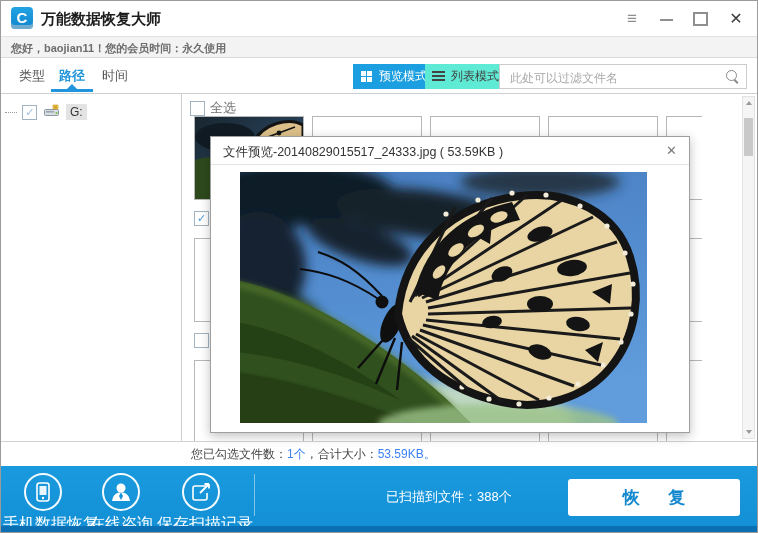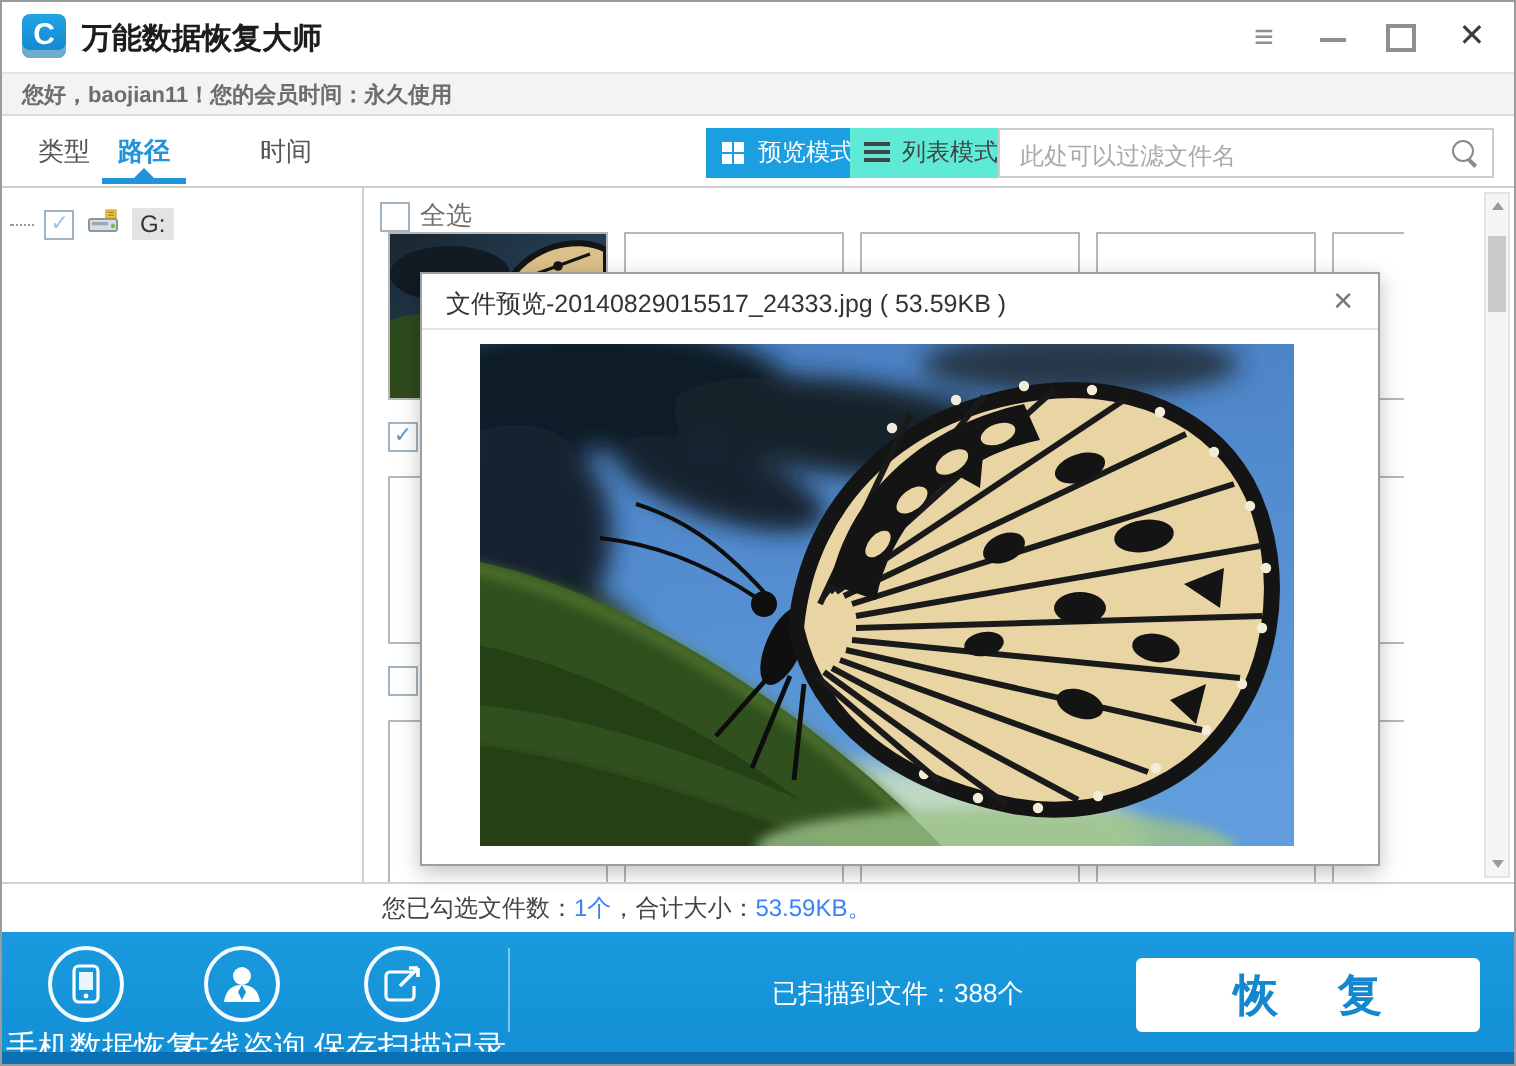--- a/index.html
+++ b/index.html
@@ -23,21 +23,21 @@
   
   .greeting{position:absolute;left:0;top:35px;width:100%;height:22px;background:#f3f3f3;
             border-top:1px solid #e2e2e2;border-bottom:1px solid #dcdcdc;
             font-size:11px;color:#6d6d6d;line-height:22px;padding-left:10px;box-sizing:border-box;font-weight:bold;}
   
   .toolbar{position:absolute;left:0;top:59px;width:100%;height:34px;background:#fff;
            border-bottom:1px solid #cfcfcf;box-sizing:border-box;}
   .tab{position:absolute;top:7px;font-size:13px;color:#555;cursor:pointer;}
   .tab-type{left:18px;}
   .tab-path{left:58px;color:#2095db;font-weight:bold;}
-  .tab-time{left:101px;margin-left:28px;}
+  .tab-time{left:101px;}
   .tab-underline{position:absolute;left:50px;top:29px;width:42px;height:3px;background:#2095db;}
   .tab-notch{position:absolute;left:66px;top:24px;width:0;height:0;
              border-left:5px solid transparent;border-right:5px solid transparent;
              border-bottom:5px solid #2095db;}
   .mode-btn{position:absolute;top:4px;height:25px;line-height:25px;font-size:12px;
             padding:0 9px 0 26px;cursor:pointer;}
   .btn-preview{left:352px;background:#1b9fe0;color:#fff;}
   .btn-list{left:424px;background:#5eead4;color:#444;}
   .grid-ico{position:absolute;left:8px;top:7px;width:11px;height:11px;
             display:grid;grid-template-columns:5px 5px;grid-template-rows:5px 5px;gap:1px;}
@@ -95,21 +95,21 @@
   .f-circle{width:38px;height:38px;border:2px solid rgba(255,255,255,.95);border-radius:50%;
             margin:0 auto;box-sizing:border-box;position:relative;}
   .f-label{font-size:16px;margin-top:3px;white-space:nowrap;}
   .fi-phone{left:2px;top:7px;width:80px;}
   .fi-consult{left:80px;top:7px;width:80px;}
   .fi-save{left:156px;top:7px;width:88px;}
   .f-divider{position:absolute;left:253px;top:8px;width:1px;height:42px;background:rgba(255,255,255,.45);}
   .fi-home{left:258px;top:7px;width:56px;}
   .scanned{position:absolute;left:385px;top:22px;font-size:13px;}
   .recover-btn{position:absolute;left:567px;top:13px;width:172px;height:37px;background:#fff;
-               border:none;border-radius:3px;color:#1488ce;font-size:22px;letter-spacing:12px;
+               border:none;border-radius:3px;color:#1488ce;font-size:17px;letter-spacing:12px;
                text-indent:12px;font-family:"Liberation Sans",sans-serif;cursor:pointer;font-weight:bold;}
   .footer-strip{position:absolute;left:0;top:525px;width:100%;height:6px;background:#0b6fb4;}
   
   .modal{position:absolute;left:209px;top:135px;width:480px;height:297px;background:#fff;
          border:1px solid #9e9e9e;box-shadow:0 3px 10px rgba(0,0,0,.25);box-sizing:border-box;z-index:10;}
   .modal-titlebar{position:absolute;left:0;top:0;width:100%;height:28px;border-bottom:1px solid #e4e4e4;
                   box-sizing:border-box;}
   .modal-title{position:absolute;left:12px;top:7px;font-size:12.5px;color:#333;}
   .modal-close{position:absolute;right:12px;top:6px;font-size:13px;color:#7a7a7a;cursor:pointer;}
   .photo{position:absolute;left:29px;top:35px;width:407px;height:251px;display:block;}

